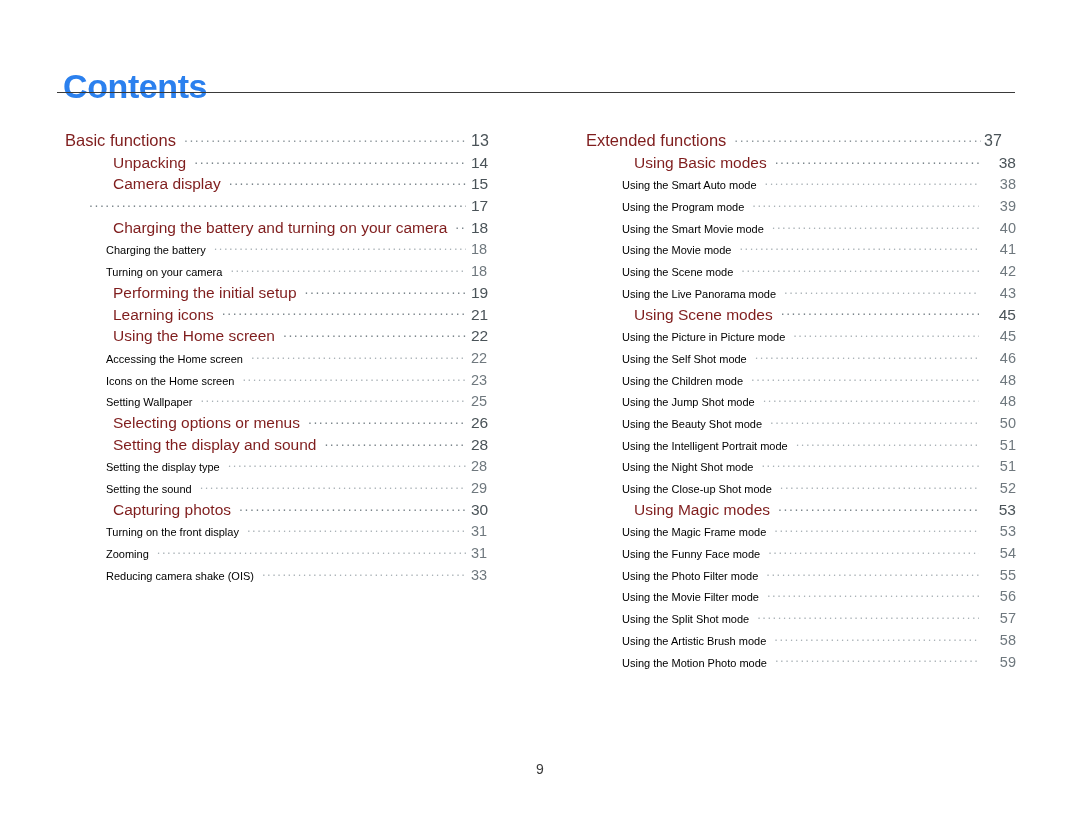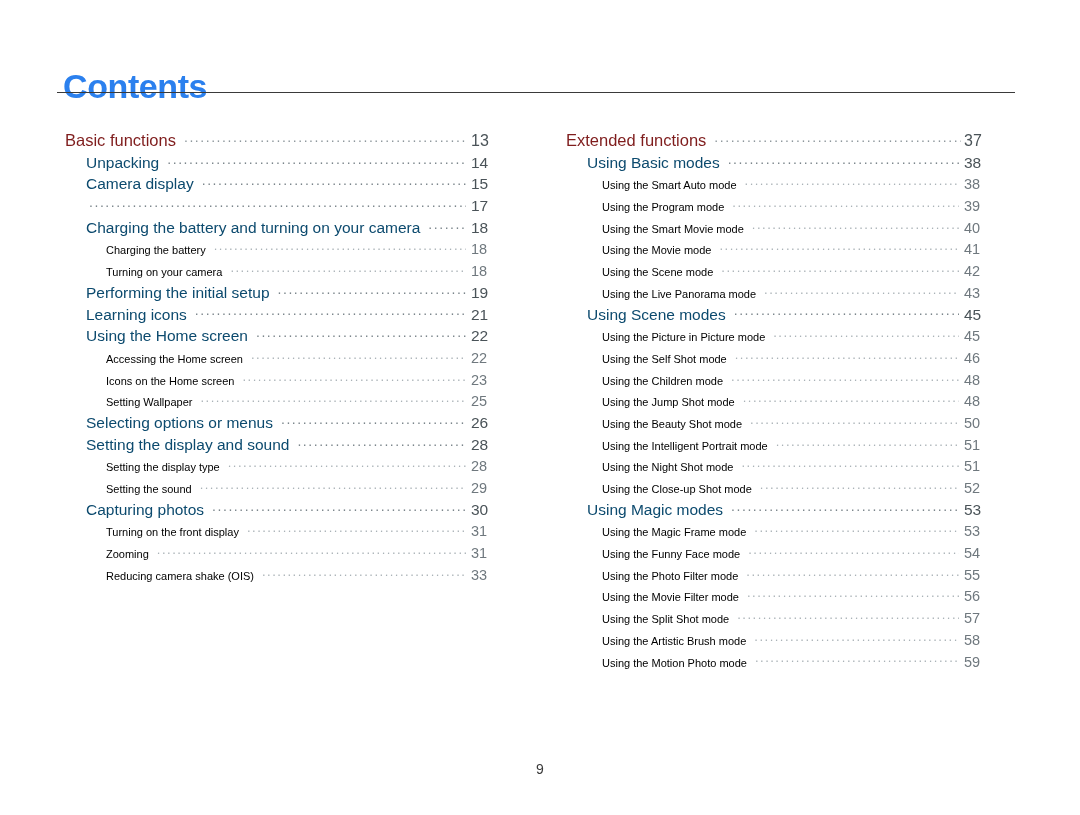--- a/index.html
+++ b/index.html
@@ -50,21 +50,21 @@
     left: 0;
     top: 130px;
     width: 1080px;
   }
 
   .col {
     position: absolute;
     top: 0;
   }
   .col-left  { left: 65px;  width: 440px; }
-  .col-right { left: 566px; width: 430px; }
+  .col-right { left: 586px; width: 430px; }
 
   
   .entry {
     display: flex;
     align-items: baseline;
     height: 21.7px;
     white-space: nowrap;
     overflow: hidden;
   }
 
@@ -105,21 +105,22 @@
   .lvl1 .page-num {
     font-size: 16px;
     color: #4a5358;
   }
   .lvl1 .leader::after { color: #8e979c; }
 
   
   .lvl2 { margin-left: 21px; }
   .lvl2 .label {
     font-size: 15.5px;
-    color: #0c4a6e;
+    color: #7f1d1d;
+    margin-left: 27px;
   }
   .lvl2 .page-num {
     font-size: 15.5px;
     color: #4a5358;
   }
 
   
   .lvl3 { margin-left: 41px; }
   .lvl3 .label {
     font-size: 11px;
@@ -137,21 +138,21 @@
 
   
   .col-left .entry .page-num  { width: 34px; }
   .col-right .entry .page-num { width: 32px; }
 
   .col-left  .lvl1 .page-num { padding-left: 2px; }
   .col-right .lvl1 .page-num { padding-left: 0px; }
   .col-left  .lvl2 .page-num,
   .col-left  .lvl3 .page-num { padding-left: 2px; }
   .col-right .lvl2 .page-num,
-  .col-right .lvl3 .page-num { padding-left: 2px; }
+  .col-right .lvl3 .page-num { padding-left: 2px; text-align: right; }
 
   
   .col-right .lvl3 { margin-left: 36px; }
 
   
   .footer-page {
     position: absolute;
     left: 0;
     top: 761px;
     width: 1080px;

